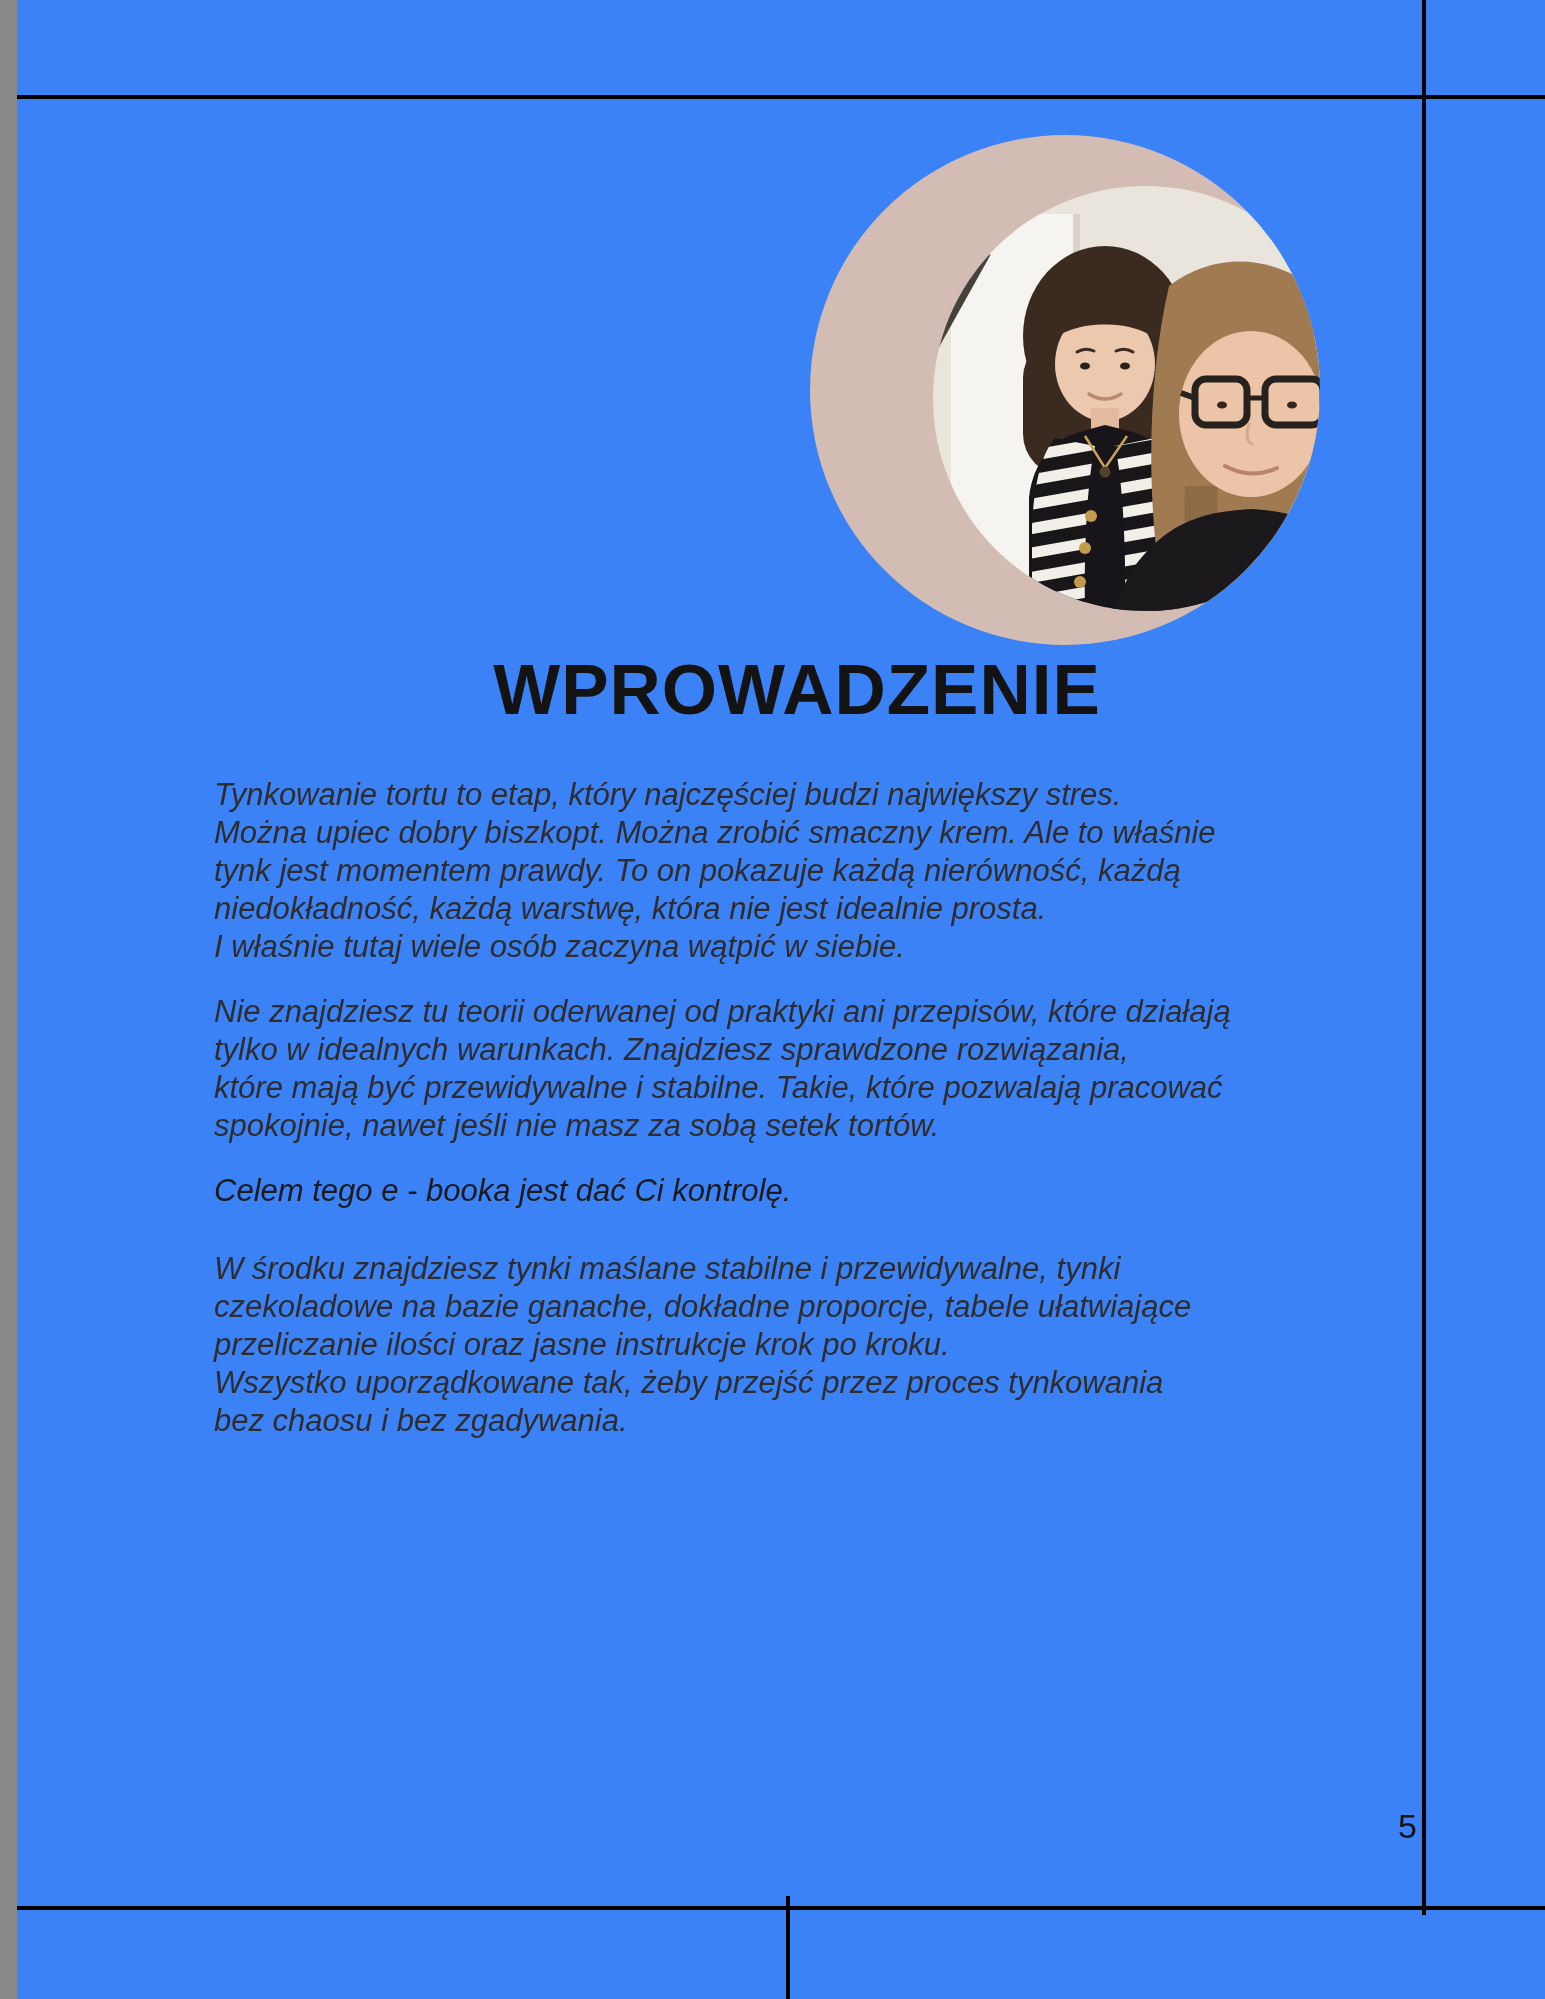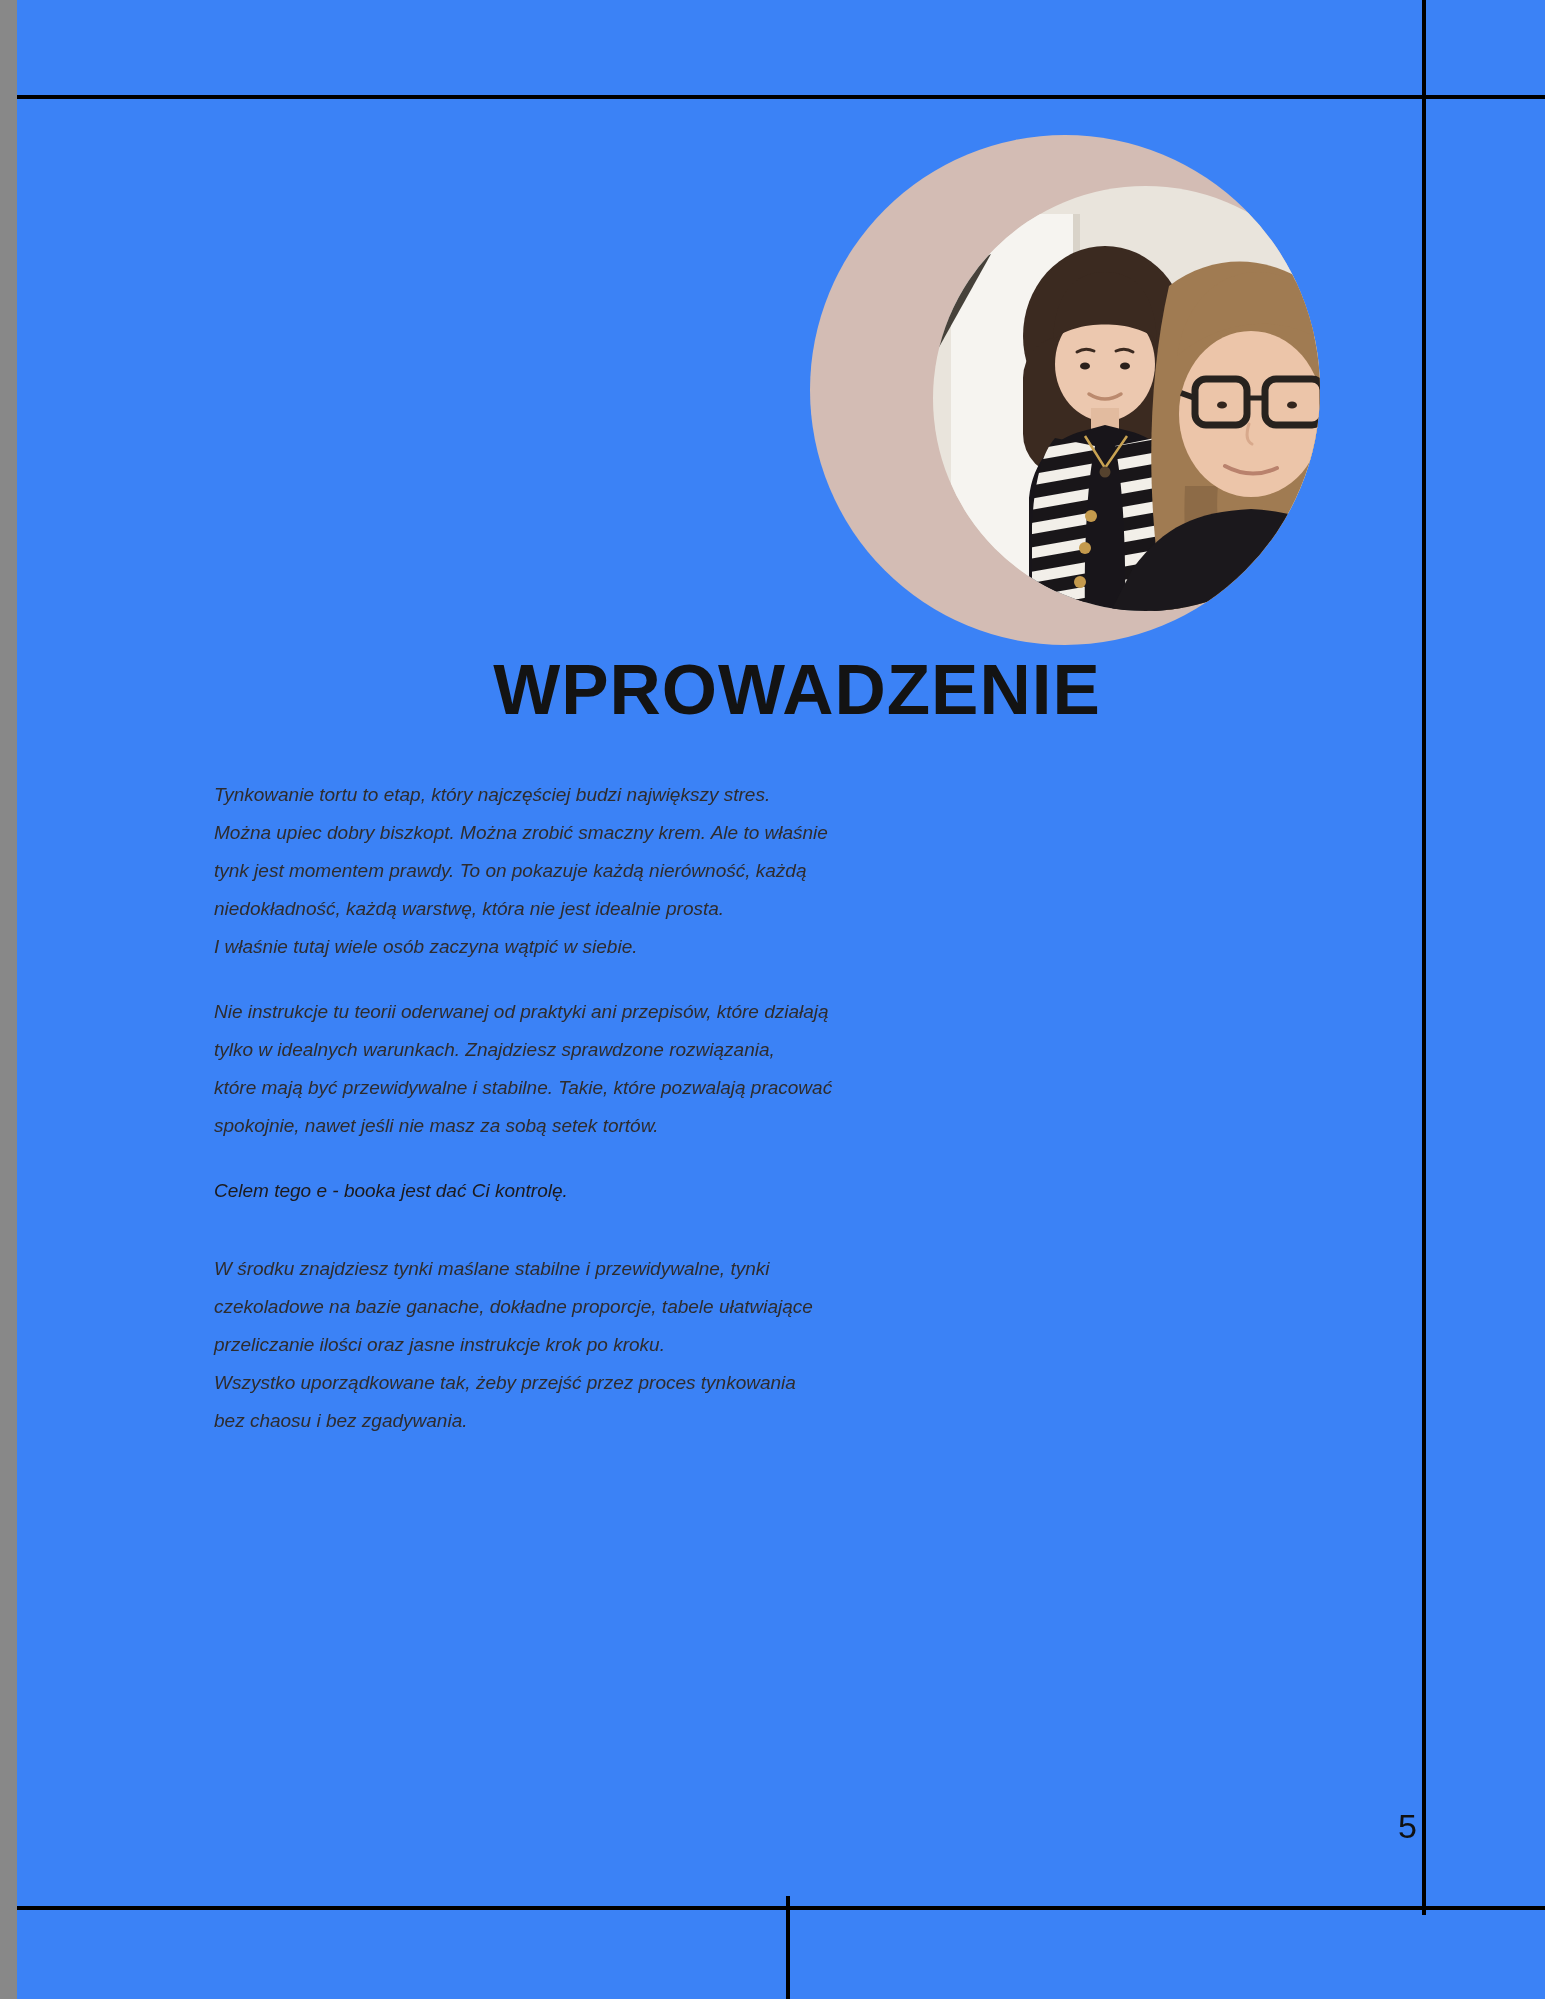--- a/index.html
+++ b/index.html
@@ -34,21 +34,21 @@
     position:absolute;left:30px;top:648px;width:1500px;
     text-align:center;
     font-size:71px;font-weight:700;letter-spacing:1px;
     color:#131313;line-height:84px;margin:0;
   }
 
   
   .text-col{
     position:absolute;left:197px;top:776px;width:1200px;
     color:#2e2c2e;
-    font-size:19px;line-height:38px;font-style:italic;
+    font-size:31px;line-height:38px;font-style:italic;
   }
   .text-col p{margin:0 0 27px 0;white-space:pre-line;}
   .text-col p.bold{font-weight:400;color:#1c1a1c;margin-bottom:40px;}
 
   
   .page-number{
     position:absolute;left:1300px;top:1806px;width:100px;
     text-align:right;font-size:34px;line-height:40px;color:#111;
   }
 </style>
@@ -128,21 +128,21 @@
   </div>
 
   <h1 class="title">WPROWADZENIE</h1>
 
   <div class="text-col">
     <p>Tynkowanie tortu to etap, który najczęściej budzi największy stres.
 Można upiec dobry biszkopt. Można zrobić smaczny krem. Ale to właśnie
 tynk jest momentem prawdy. To on pokazuje każdą nierówność, każdą
 niedokładność, każdą warstwę, która nie jest idealnie prosta.
 I właśnie tutaj wiele osób zaczyna wątpić w siebie.</p>
-    <p>Nie instrukcje tu teorii oderwanej od praktyki ani przepisów, które działają
+    <p>Nie znajdziesz tu teorii oderwanej od praktyki ani przepisów, które działają
 tylko w idealnych warunkach. Znajdziesz sprawdzone rozwiązania,
 które mają być przewidywalne i stabilne. Takie, które pozwalają pracować
 spokojnie, nawet jeśli nie masz za sobą setek tortów.</p>
     <p class="bold">Celem tego e - booka jest dać Ci kontrolę.</p>
     <p>W środku znajdziesz tynki maślane stabilne i przewidywalne, tynki
 czekoladowe na bazie ganache, dokładne proporcje, tabele ułatwiające
 przeliczanie ilości oraz jasne instrukcje krok po kroku.
 Wszystko uporządkowane tak, żeby przejść przez proces tynkowania
 bez chaosu i bez zgadywania.</p>
   </div>

